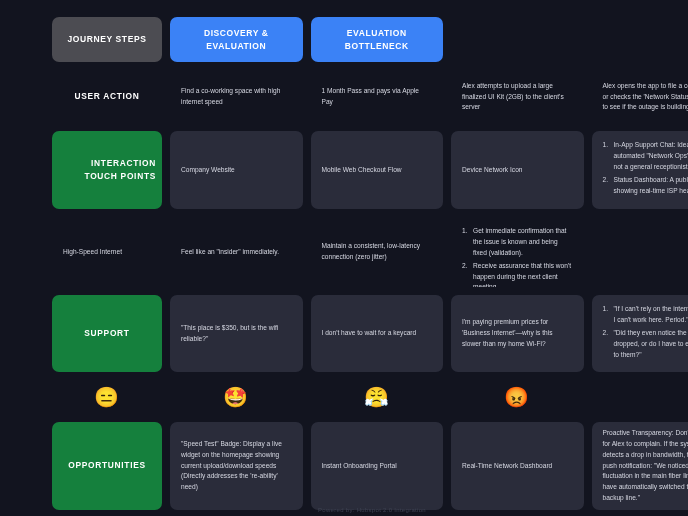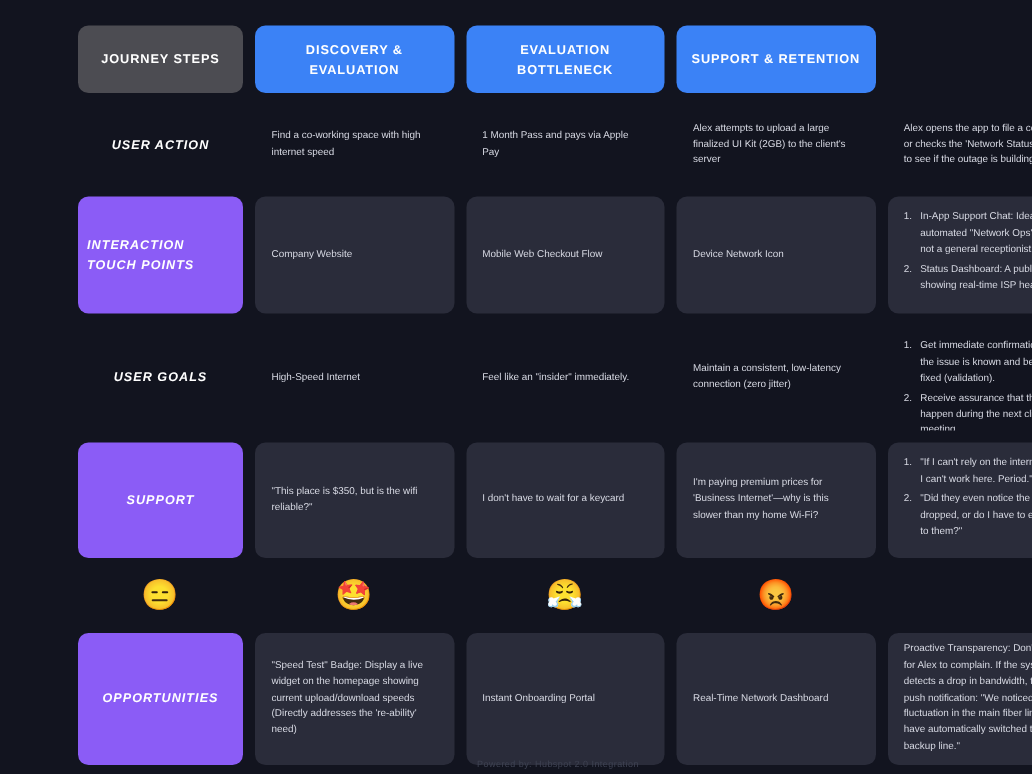--- a/index.html
+++ b/index.html
@@ -53,31 +53,30 @@
     line-height: 1.65;
     color: #d6d8e2;
     overflow: hidden;
   }
   .cell-plain { background: transparent; }
   .cell-card  { background: #2a2c3a; }
 
   .rowlabel {
     border-radius: 7px;
     display: flex; align-items: center; justify-content: center;
-    text-align: left;
+    text-align: right;
     font-weight: bold;
     font-size: 8.4px;
     letter-spacing: 0.7px;
     line-height: 1.55;
     color: #ffffff;
     padding: 4px 6px;
-    font-style: italic;
   }
   .rowlabel-plain { background: transparent; }
-  .rowlabel-card  { background: #8b5cf6; }
+  .rowlabel-card  { background: #15803d; }
 
   .v-center { display: flex; align-items: center; }
   .v-top { display: block; }
 
   ol.numlist { list-style: none; counter-reset: n; }
   ol.numlist > li {
     counter-increment: n;
     position: relative;
     padding-left: 11px;
     margin-bottom: 2px;
@@ -111,21 +110,20 @@
 </style>
 </head>
 <body>
 
 <div class="board">
 
   <div class="row header-row">
     <div class="hdr hdr-label">JOURNEY STEPS</div>
     <div class="hdr hdr-stage">DISCOVERY &amp; EVALUATION</div>
     <div class="hdr hdr-stage">EVALUATION BOTTLENECK</div>
-    <div class="hdr hdr-stage">SUPPORT &amp; RETENTION</div>
   </div>
 
   <div class="row body-row r-action">
     <div class="rowlabel rowlabel-plain">USER ACTION</div>
     <div class="cell cell-plain v-center">Find a co-working space with high internet speed</div>
     <div class="cell cell-plain v-center">1 Month Pass and pays via Apple Pay</div>
     <div class="cell cell-plain v-center">Alex attempts to upload a large finalized UI Kit (2GB) to the client's server</div>
     <div class="cell cell-plain v-center">Alex opens the app to file a complaint or checks the 'Network Status' page to see if the outage is building-wide.</div>
   </div>
 
@@ -136,21 +134,20 @@
     <div class="cell cell-card v-center">Device Network Icon</div>
     <div class="cell cell-card v-top">
       <ol class="numlist">
         <li>In-App Support Chat: Ideally an automated "Network Ops" bot, not a general receptionist.</li>
         <li>Status Dashboard: A public page showing real-time ISP health.</li>
       </ol>
     </div>
   </div>
 
   <div class="row body-row r-goals">
-    <div class="rowlabel rowlabel-plain">USER GOALS</div>
     <div class="cell cell-plain v-center">High-Speed Internet</div>
     <div class="cell cell-plain v-center">Feel like an "insider" immediately.</div>
     <div class="cell cell-plain v-center">Maintain a consistent, low-latency connection (zero jitter)</div>
     <div class="cell cell-plain v-top">
       <ol class="numlist">
         <li>Get immediate confirmation that the issue is known and being fixed (validation).</li>
         <li>Receive assurance that this won't happen during the next client meeting.</li>
       </ol>
     </div>
   </div>

